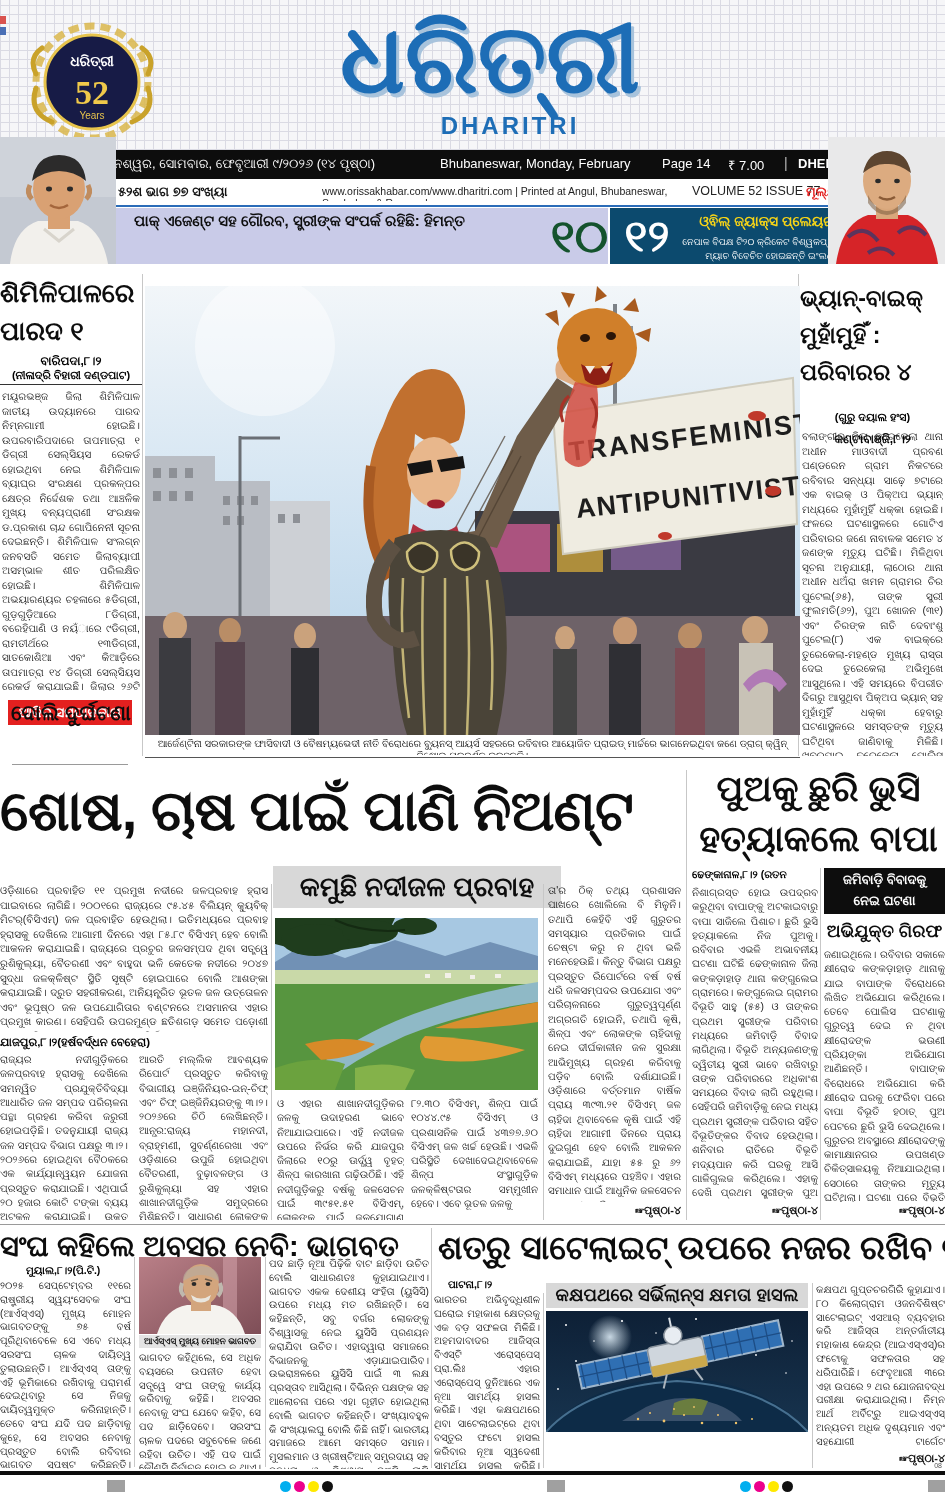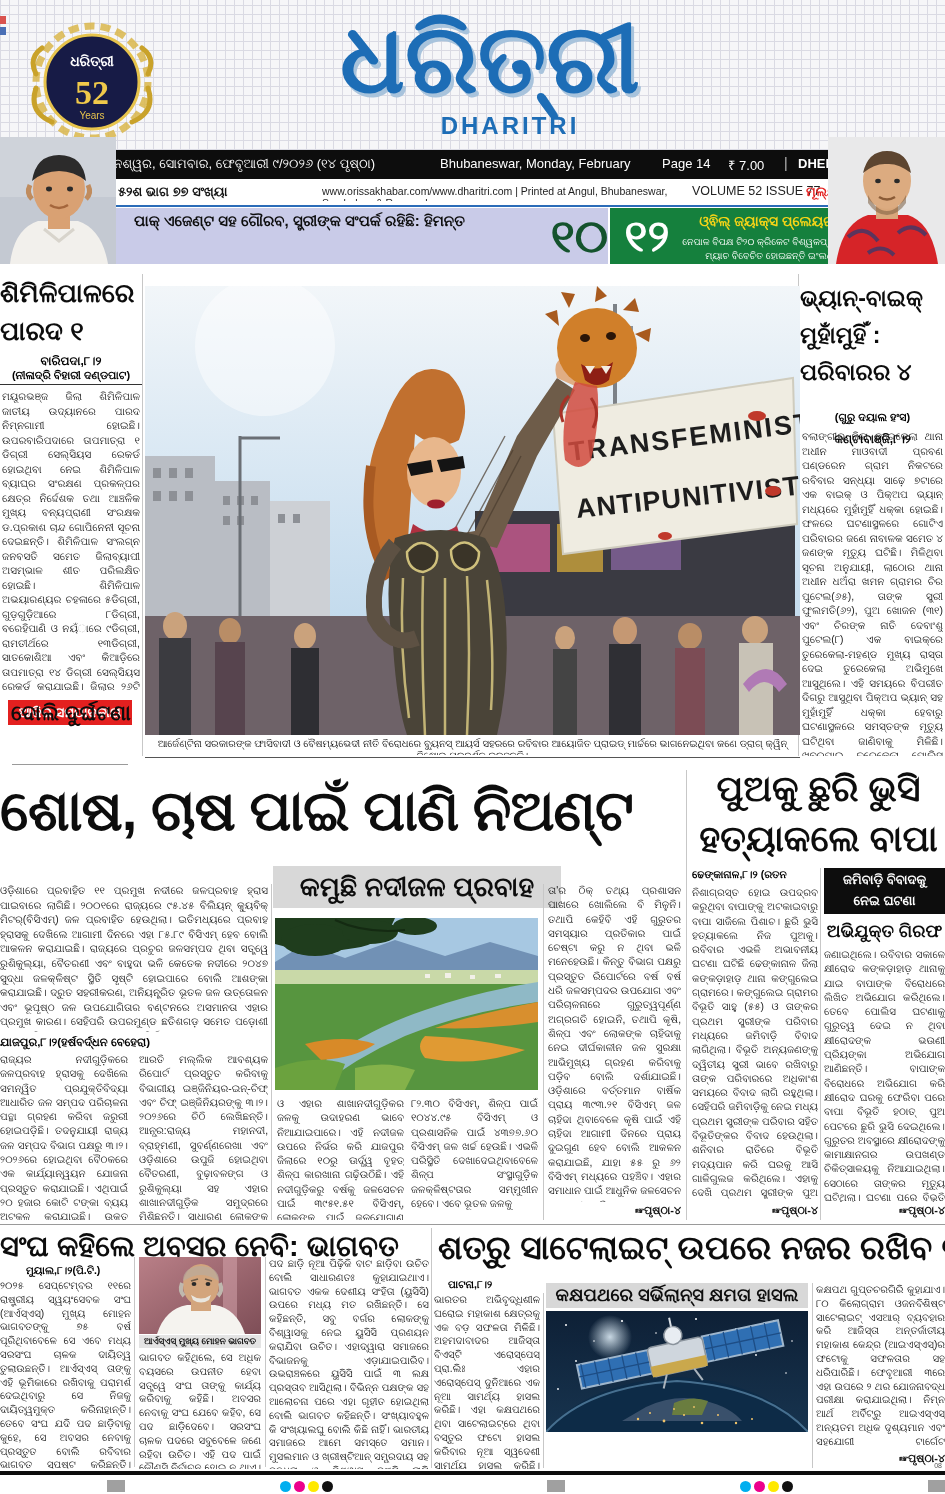--- a/index.html
+++ b/index.html
@@ -56,21 +56,21 @@
     <span class="abs" style="left:322px;top:6px;width:360px;height:16px;color:#222;font-size:10.5px;">www.orissakhabar.com/www.dharitri.com | Printed at Angul, Bhubaneswar, Sambalpur &amp; Rayagada</span>
     <span class="abs" style="left:692px;top:5px;width:140px;height:17px;color:#222;font-size:12.5px;">VOLUME 52  ISSUE 77</span>
     <span class="abs b" style="left:806px;top:5px;width:80px;height:17px;color:#e3201f;font-size:13px;">ମୂଲ୍ୟ₹୭/-</span>
   </div>
   <div class="abs" style="left:0;top:205px;width:945px;height:2px;background:#2b6cb8;"></div>
 
   <div class="abs" style="left:116px;top:208px;width:492px;height:56px;background:#c9cbe8;">
     <div class="abs b" style="left:18px;top:4px;width:420px;height:22px;font-size:15px;color:#0d0d0d;">ପାକ୍ ଏଜେଣ୍ଟ ସହ ଗୌରବ, ସ୍ତ୍ରୀଙ୍କ ସଂପର୍କ ରହିଛି: ହିମନ୍ତ</div>
     <div class="abs b" style="left:432px;top:0px;width:60px;height:56px;font-size:46px;line-height:56px;text-align:right;color:#14532d;">୧୦</div>
   </div>
-  <div class="abs" style="left:610px;top:208px;width:335px;height:56px;background:#15803d;">
+  <div class="abs" style="left:610px;top:208px;width:335px;height:56px;background:#0c4a6e;">
     <div class="abs b" style="left:6px;top:0px;width:62px;height:56px;font-size:44px;line-height:56px;text-align:center;color:#ffffff;">୧୨</div>
     <div class="abs b ctr" style="left:72px;top:5px;width:250px;height:20px;font-size:14px;color:#f7d417;">ଓ୍ଵିଲ୍ ଜ୍ୟାକ୍ସ ପ୍ଲେୟର ଅଫ୍ ଦି ମ୍ୟାଚ</div>
     <div class="abs ctr" style="left:72px;top:27px;width:250px;height:28px;font-size:9.5px;line-height:13.5px;color:#ffffff;">ନେପାଳ ବିପକ୍ଷ ଟି୨୦ କ୍ରିକେଟ ବିଶ୍ୱକପ୍ ମ୍ୟାଚ୍‌ରେ ପ୍ଲେୟର ଅଫ୍ ଦି ମ୍ୟାଚ ବିବେଚିତ ହୋଇଛନ୍ତି ଇଂଲଣ୍ଡର ଓ୍ଵିଲ୍ ଜ୍ୟାକ୍ସ।</div>
   </div>
 
   <svg class="abs" style="left:0;top:137px;" width="116" height="127" viewBox="0 0 116 127">
     <rect width="116" height="127" fill="#cfd3da"></rect>
     <rect y="60" width="116" height="67" fill="#c4c9d2"></rect>
     <path d="M10,127 Q14,92 38,84 L78,84 Q102,92 108,127 Z" fill="#f2f0ec"></path>
     <path d="M48,78 h22 v14 h-22 z" fill="#d9a173"></path>

